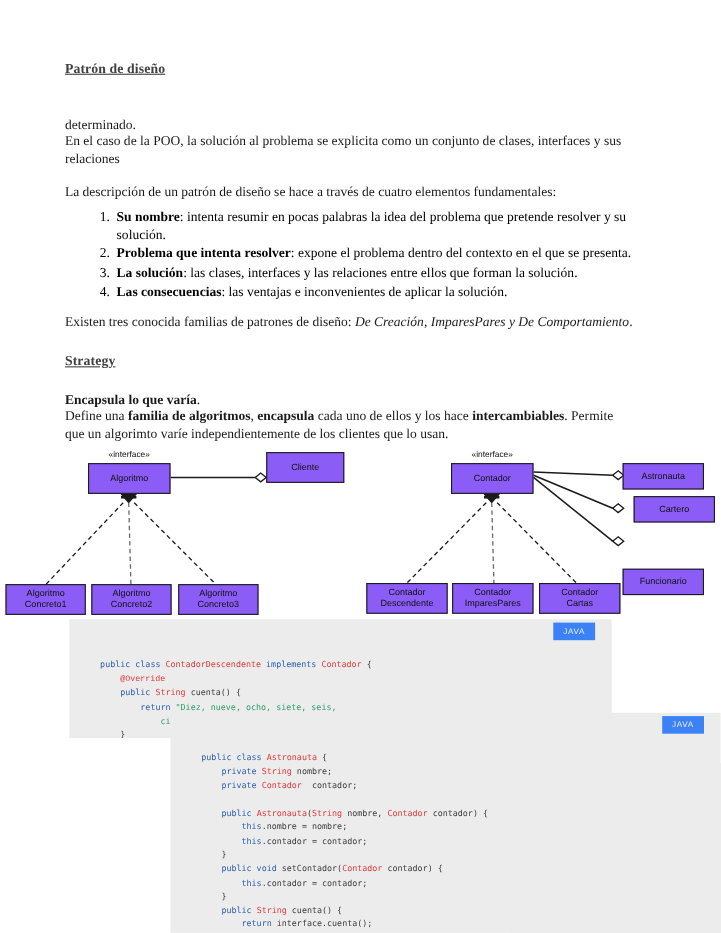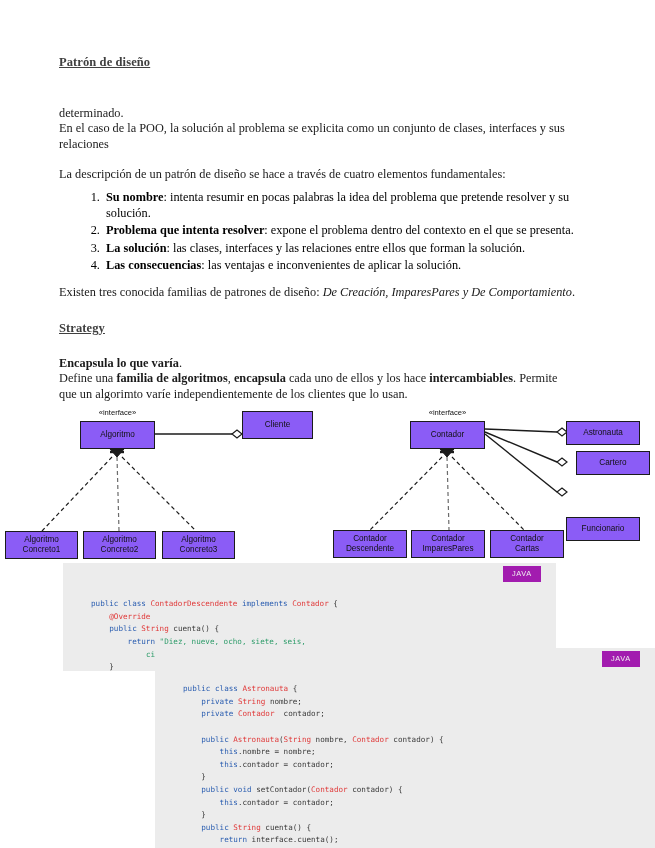--- a/index.html
+++ b/index.html
@@ -102,32 +102,32 @@
     box-sizing: border-box;
     overflow: hidden;
   }
   .code-block .code-text {
     display: block;
     padding: 10px 0 8px 28px;
     color: #222222;
   }
   .java-badge {
     position: absolute;
-    background: #a21caf;
+    background: #3b82f6;
     color: #efefef;
     font-family: "Liberation Sans", sans-serif;
     font-size: 7.4px;
     letter-spacing: 0.6px;
     padding: 3px 9px 4px 9px;
     text-align: right;
   }
   .kw { color: #2a5db0; }
   .ty { color: #e03a3a; }
   .st { color: #2e9c6a; }
-  .an { color: #e03a3a; }
+  .an { color: #e03a3a; font-family: Liberation Mono, monospace; }
   .pl { color: #3b3b3b; }
 </style>
 </head>
 <body>
 
 <div class="doc">
 
   <h1 class="heading">Patrón de diseño</h1>
 
   <div class="spacer-lg"></div>

